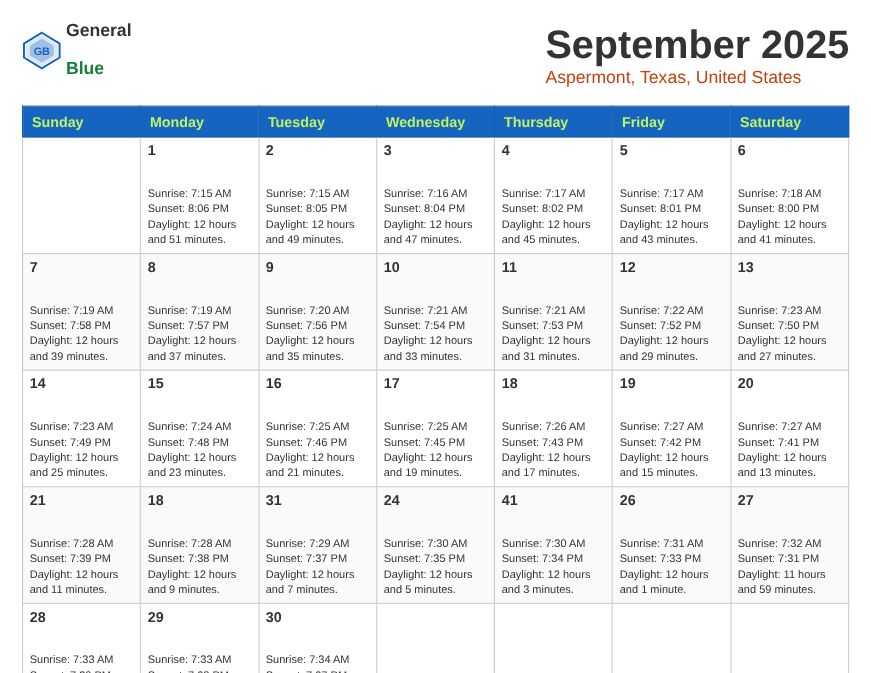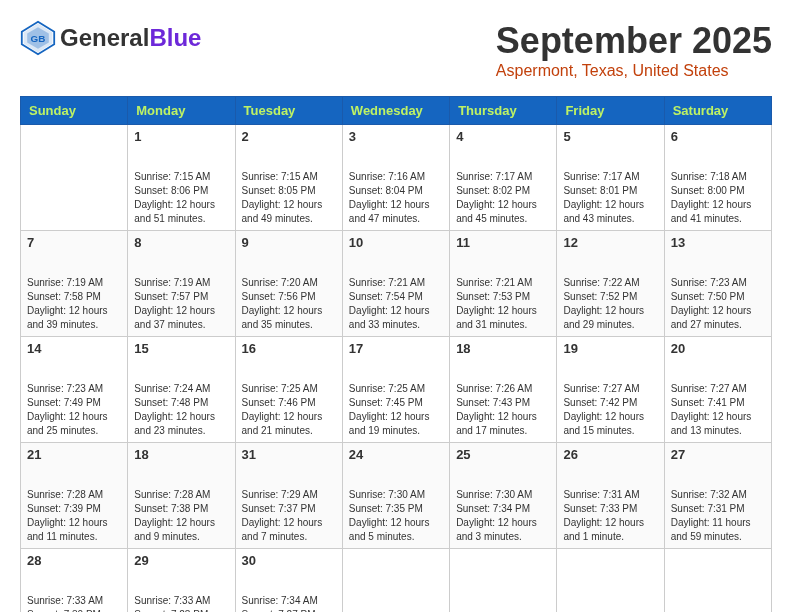--- a/index.html
+++ b/index.html
@@ -16,27 +16,27 @@
       justify-content: space-between;
       margin-bottom: 16px;
       gap: 40px;
     }
     .logo {
       display: flex;
       align-items: center;
     }
     .logo-text {
       display: flex;
-      flex-direction: row;
-      font-size: 24px;
+      flex-direction: column;
+      font-size: 16px;
       font-weight: bold;
       line-height: 1.1;
     }
     .logo-general { color: #333; }
-    .logo-blue { color: #6d28d9; }
+    .logo-blue { color: #15803d; margin-top: 16px; }
     .logo-icon {
       width: 36px;
       height: 36px;
       margin-right: 4px;
     }
     .title-section {
       text-align: left;
     }
     .month-title {
       font-size: 36px;
@@ -221,21 +221,21 @@
         </td>
         <td>
           <span class="day-number">31</span>
           <div class="day-info">Sunrise: 7:29 AM<br>Sunset: 7:37 PM<br>Daylight: 12 hours<br>and 7 minutes.</div>
         </td>
         <td>
           <span class="day-number">24</span>
           <div class="day-info">Sunrise: 7:30 AM<br>Sunset: 7:35 PM<br>Daylight: 12 hours<br>and 5 minutes.</div>
         </td>
         <td>
-          <span class="day-number">25</span>
+          <span class="day-number">41</span>
           <div class="day-info">Sunrise: 7:30 AM<br>Sunset: 7:34 PM<br>Daylight: 12 hours<br>and 3 minutes.</div>
         </td>
         <td>
           <span class="day-number">26</span>
           <div class="day-info">Sunrise: 7:31 AM<br>Sunset: 7:33 PM<br>Daylight: 12 hours<br>and 1 minute.</div>
         </td>
         <td>
           <span class="day-number">27</span>
           <div class="day-info">Sunrise: 7:32 AM<br>Sunset: 7:31 PM<br>Daylight: 11 hours<br>and 59 minutes.</div>
         </td>

